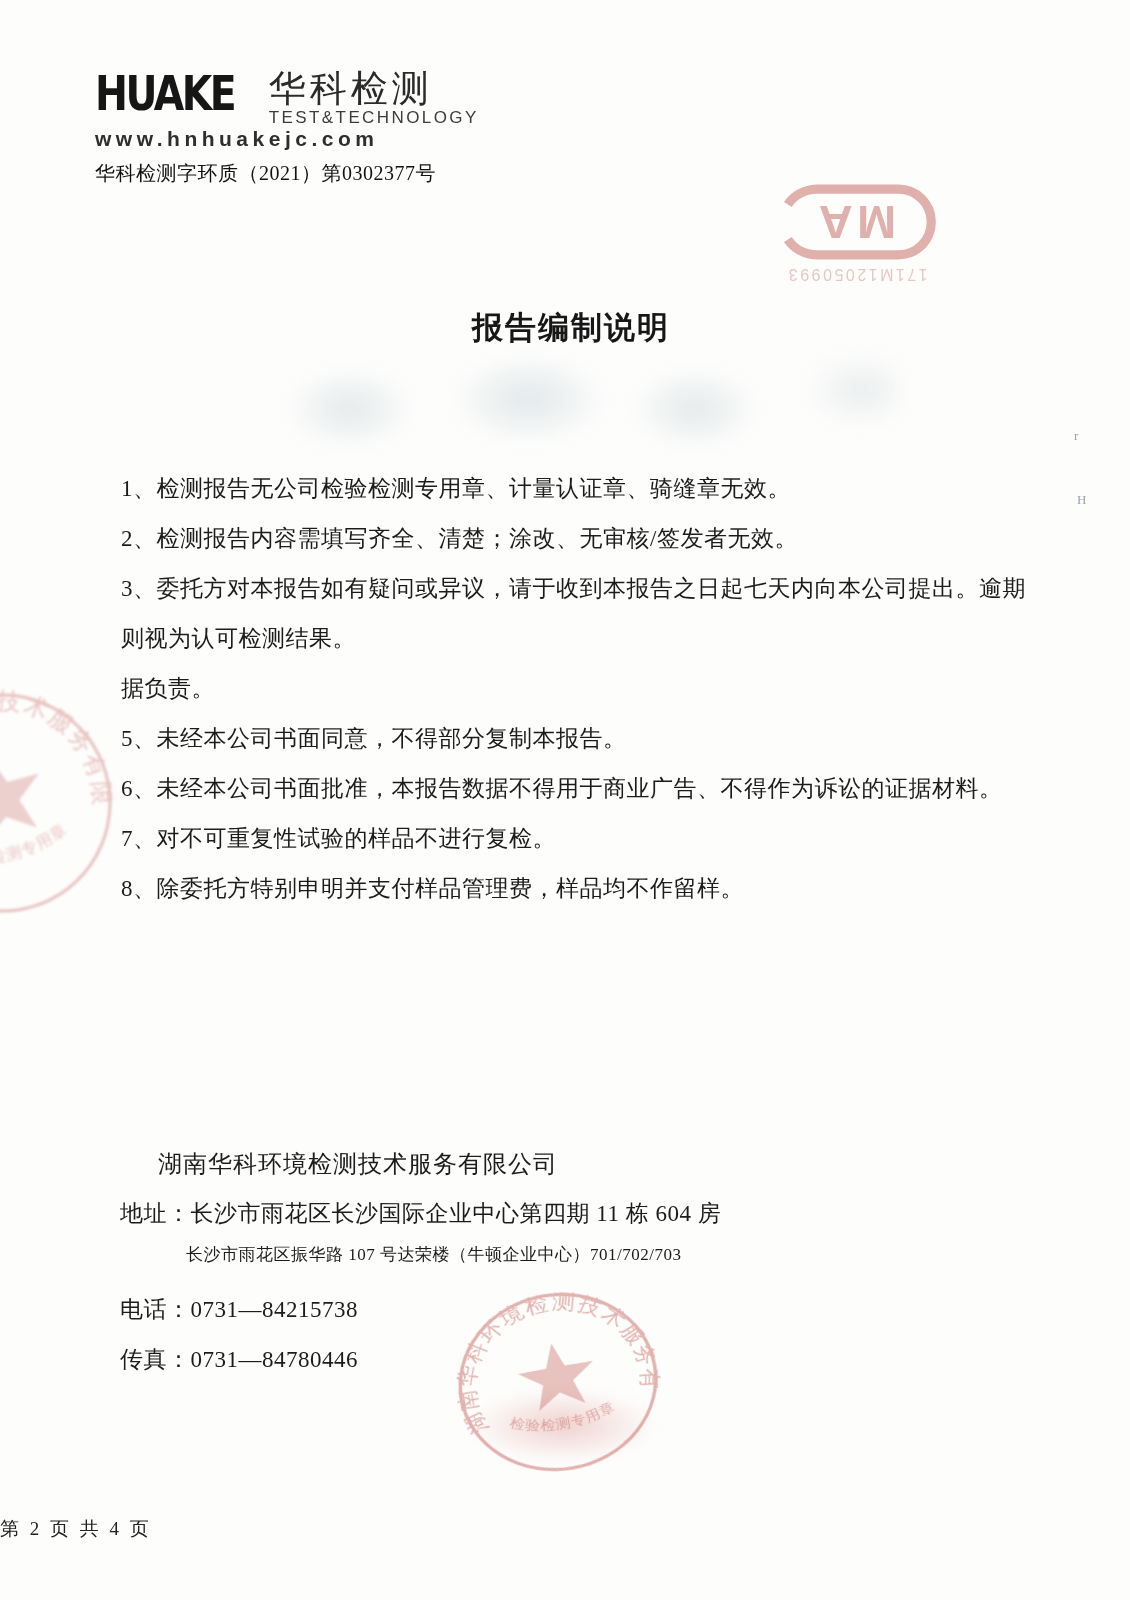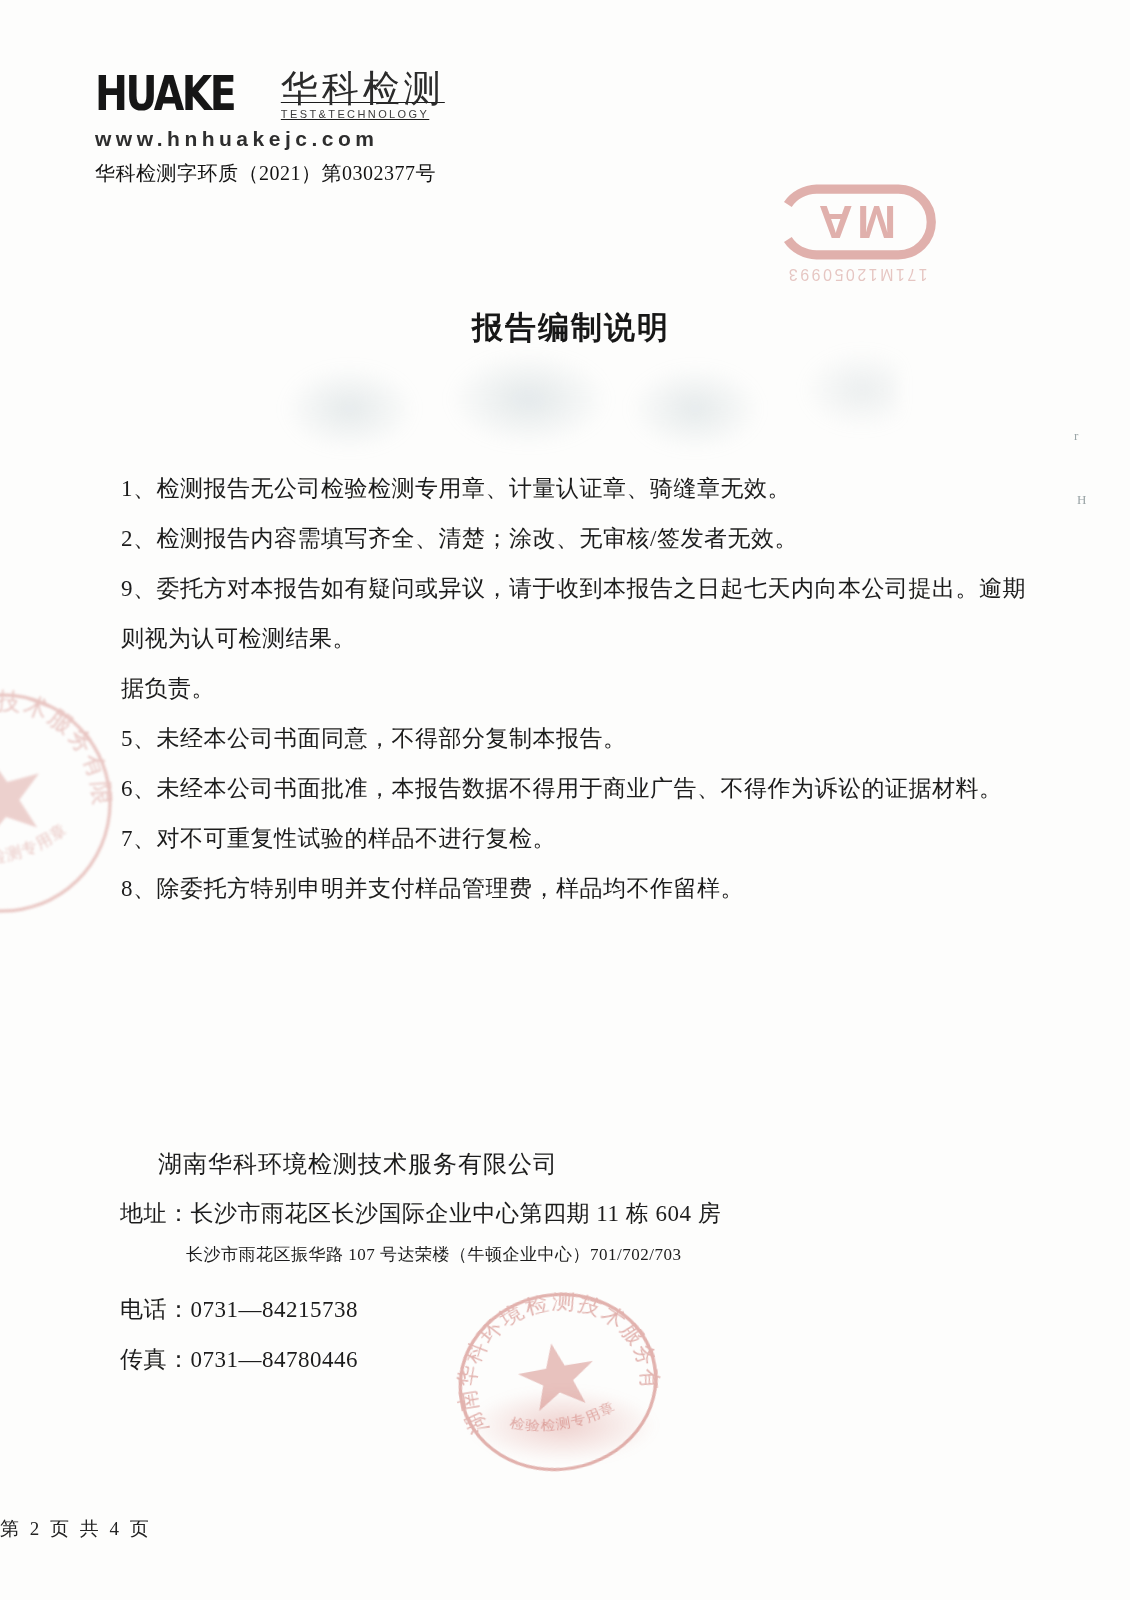--- a/index.html
+++ b/index.html
@@ -16,29 +16,29 @@
   
   .header{position:absolute;left:95px;top:68px;}
   .logo-row{display:flex;align-items:flex-start;height:56px;}
   .logo-en{
     display:inline-block;
     font-family:"DejaVu Sans","Liberation Sans",sans-serif;
     font-weight:900;font-size:48px;line-height:50px;
     letter-spacing:-3px;color:#161616;
     transform:scaleX(.82);transform-origin:left top;
   }
-  .logo-cn-wrap{display:inline-block;margin-left:16px;text-decoration:underline;}
+  .logo-cn-wrap{display:inline-block;margin-left:4px;}
   .logo-cn{
     font-family:"Liberation Sans","DejaVu Sans",sans-serif;
     font-size:37px;line-height:42px;letter-spacing:4px;color:#2b2b2b;
   }
   .logo-tag{
     display:block;
     font-family:"Liberation Sans","DejaVu Sans",sans-serif;
-    font-size:11px;letter-spacing:2.4px;color:#3c3c3c;margin-top:-2px;
+    font-size:17px;letter-spacing:2.4px;color:#3c3c3c;margin-top:-2px;
   }
   .website{
     margin-top:3px;
     font-family:"Liberation Sans","DejaVu Sans",sans-serif;
     font-weight:bold;font-size:21px;letter-spacing:4.5px;color:#2e2e2e;
   }
   .report-ref{margin-top:9px;font-size:20px;letter-spacing:.5px;color:#121212;}
 
   
   .cma{position:absolute;left:772px;top:176px;width:170px;opacity:.5;filter:blur(.7px);}
@@ -135,21 +135,21 @@
     <div class="cma-num">171M12050993</div>
   </div>
 
   <h1 class="title">报告编制说明</h1>
 
   <div class="watermark"></div>
 
   <main class="items">
     <div class="line">1、检测报告无公司检验检测专用章、计量认证章、骑缝章无效。</div>
     <div class="line">2、检测报告内容需填写齐全、清楚；涂改、无审核/签发者无效。</div>
-    <div class="line">9、委托方对本报告如有疑问或异议，请于收到本报告之日起七天内向本公司提出。逾期</div>
+    <div class="line">3、委托方对本报告如有疑问或异议，请于收到本报告之日起七天内向本公司提出。逾期</div>
     <div class="line">则视为认可检测结果。</div>
     <div class="line">据负责。</div>
     <div class="line">5、未经本公司书面同意，不得部分复制本报告。</div>
     <div class="line">6、未经本公司书面批准，本报告数据不得用于商业广告、不得作为诉讼的证据材料。</div>
     <div class="line">7、对不可重复性试验的样品不进行复检。</div>
     <div class="line">8、除委托方特别申明并支付样品管理费，样品均不作留样。</div>
   </main>
 
   <div class="seal-left">
     <svg width="240" height="240" viewBox="0 0 240 240" aria-hidden="true">

